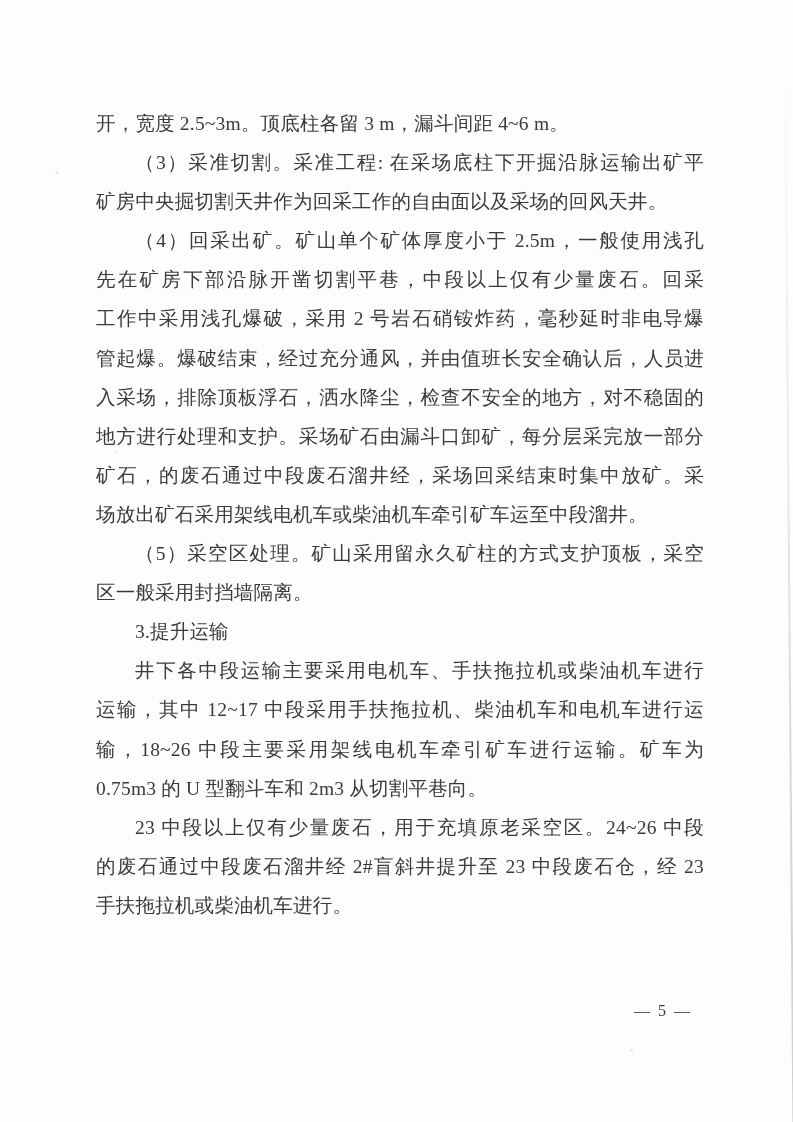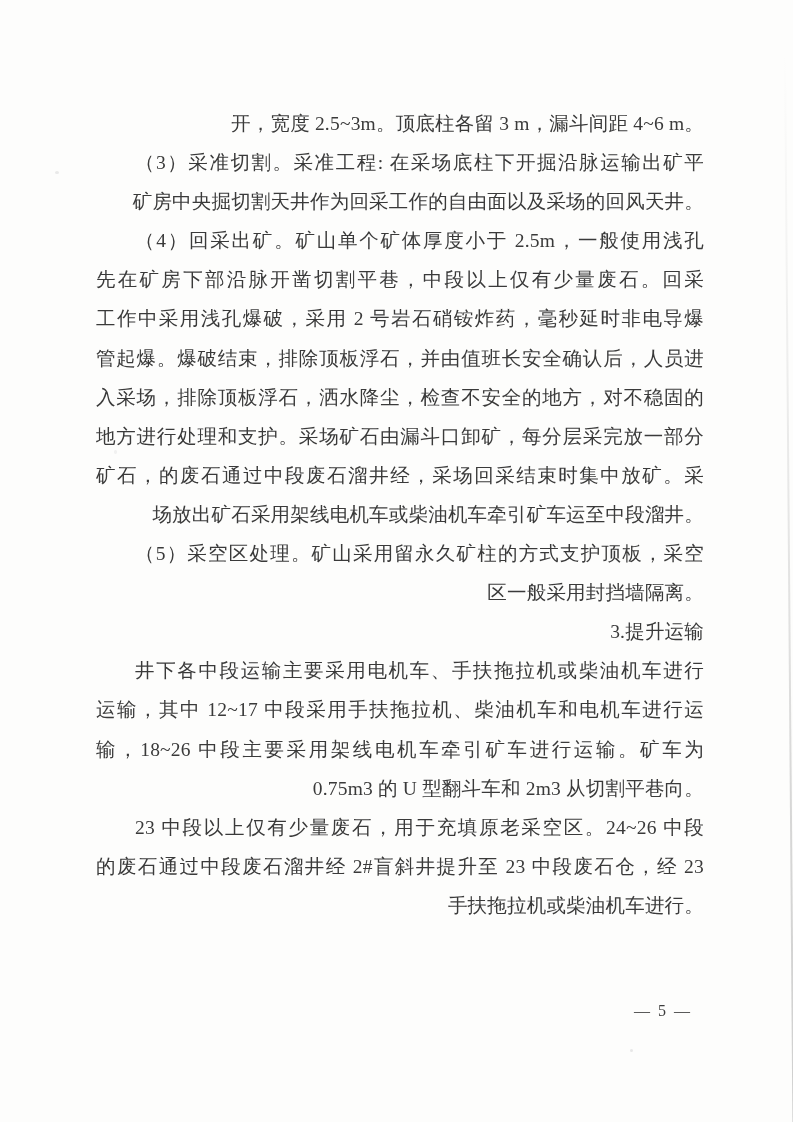--- a/index.html
+++ b/index.html
@@ -22,21 +22,21 @@
     left: 96px;
     top: 104px;
     width: 608px;
     color: #3a3a3a;
   }
   .line {
     height: 39.1px;
     line-height: 39.1px;
     font-size: 19.5px;
     white-space: nowrap;
-    text-align: right;
+    text-align: left;
     overflow: hidden;
     letter-spacing: 0.2px;
   }
   .line.justify {
     white-space: normal;
     text-align: justify;
     text-align-last: justify;
   }
   .line.indent {
     text-indent: 2em;
@@ -77,21 +77,21 @@
 <body>
 
 <div class="page">
   <div class="text-block" id="text-block">
       <div class="line">开，宽度 2.5~3m。顶底柱各留 3 m，漏斗间距 4~6 m。</div>
       <div class="line indent justify">（3）采准切割。采准工程: 在采场底柱下开掘沿脉运输出矿平巷，</div>
       <div class="line">矿房中央掘切割天井作为回采工作的自由面以及采场的回风天井。</div>
       <div class="line indent justify">（4）回采出矿。矿山单个矿体厚度小于 2.5m，一般使用浅孔</div>
       <div class="line justify">先在矿房下部沿脉开凿切割平巷，中段以上仅有少量废石。回采</div>
       <div class="line justify">工作中采用浅孔爆破，采用 2 号岩石硝铵炸药，毫秒延时非电导爆</div>
-      <div class="line justify">管起爆。爆破结束，排除顶板浮石，并由值班长安全确认后，人员进</div>
+      <div class="line justify">管起爆。爆破结束，经过充分通风，并由值班长安全确认后，人员进</div>
       <div class="line justify">入采场，排除顶板浮石，洒水降尘，检查不安全的地方，对不稳固的</div>
       <div class="line justify">地方进行处理和支护。采场矿石由漏斗口卸矿，每分层采完放一部分</div>
       <div class="line justify">矿石，的废石通过中段废石溜井经，采场回采结束时集中放矿。采</div>
       <div class="line">场放出矿石采用架线电机车或柴油机车牵引矿车运至中段溜井。</div>
       <div class="line indent justify">（5）采空区处理。矿山采用留永久矿柱的方式支护顶板，采空</div>
       <div class="line">区一般采用封挡墙隔离。</div>
       <div class="line indent">3.提升运输</div>
       <div class="line indent justify">井下各中段运输主要采用电机车、手扶拖拉机或柴油机车进行</div>
       <div class="line justify">运输，其中 12~17 中段采用手扶拖拉机、柴油机车和电机车进行运</div>
       <div class="line justify">输，18~26 中段主要采用架线电机车牵引矿车进行运输。矿车为</div>

